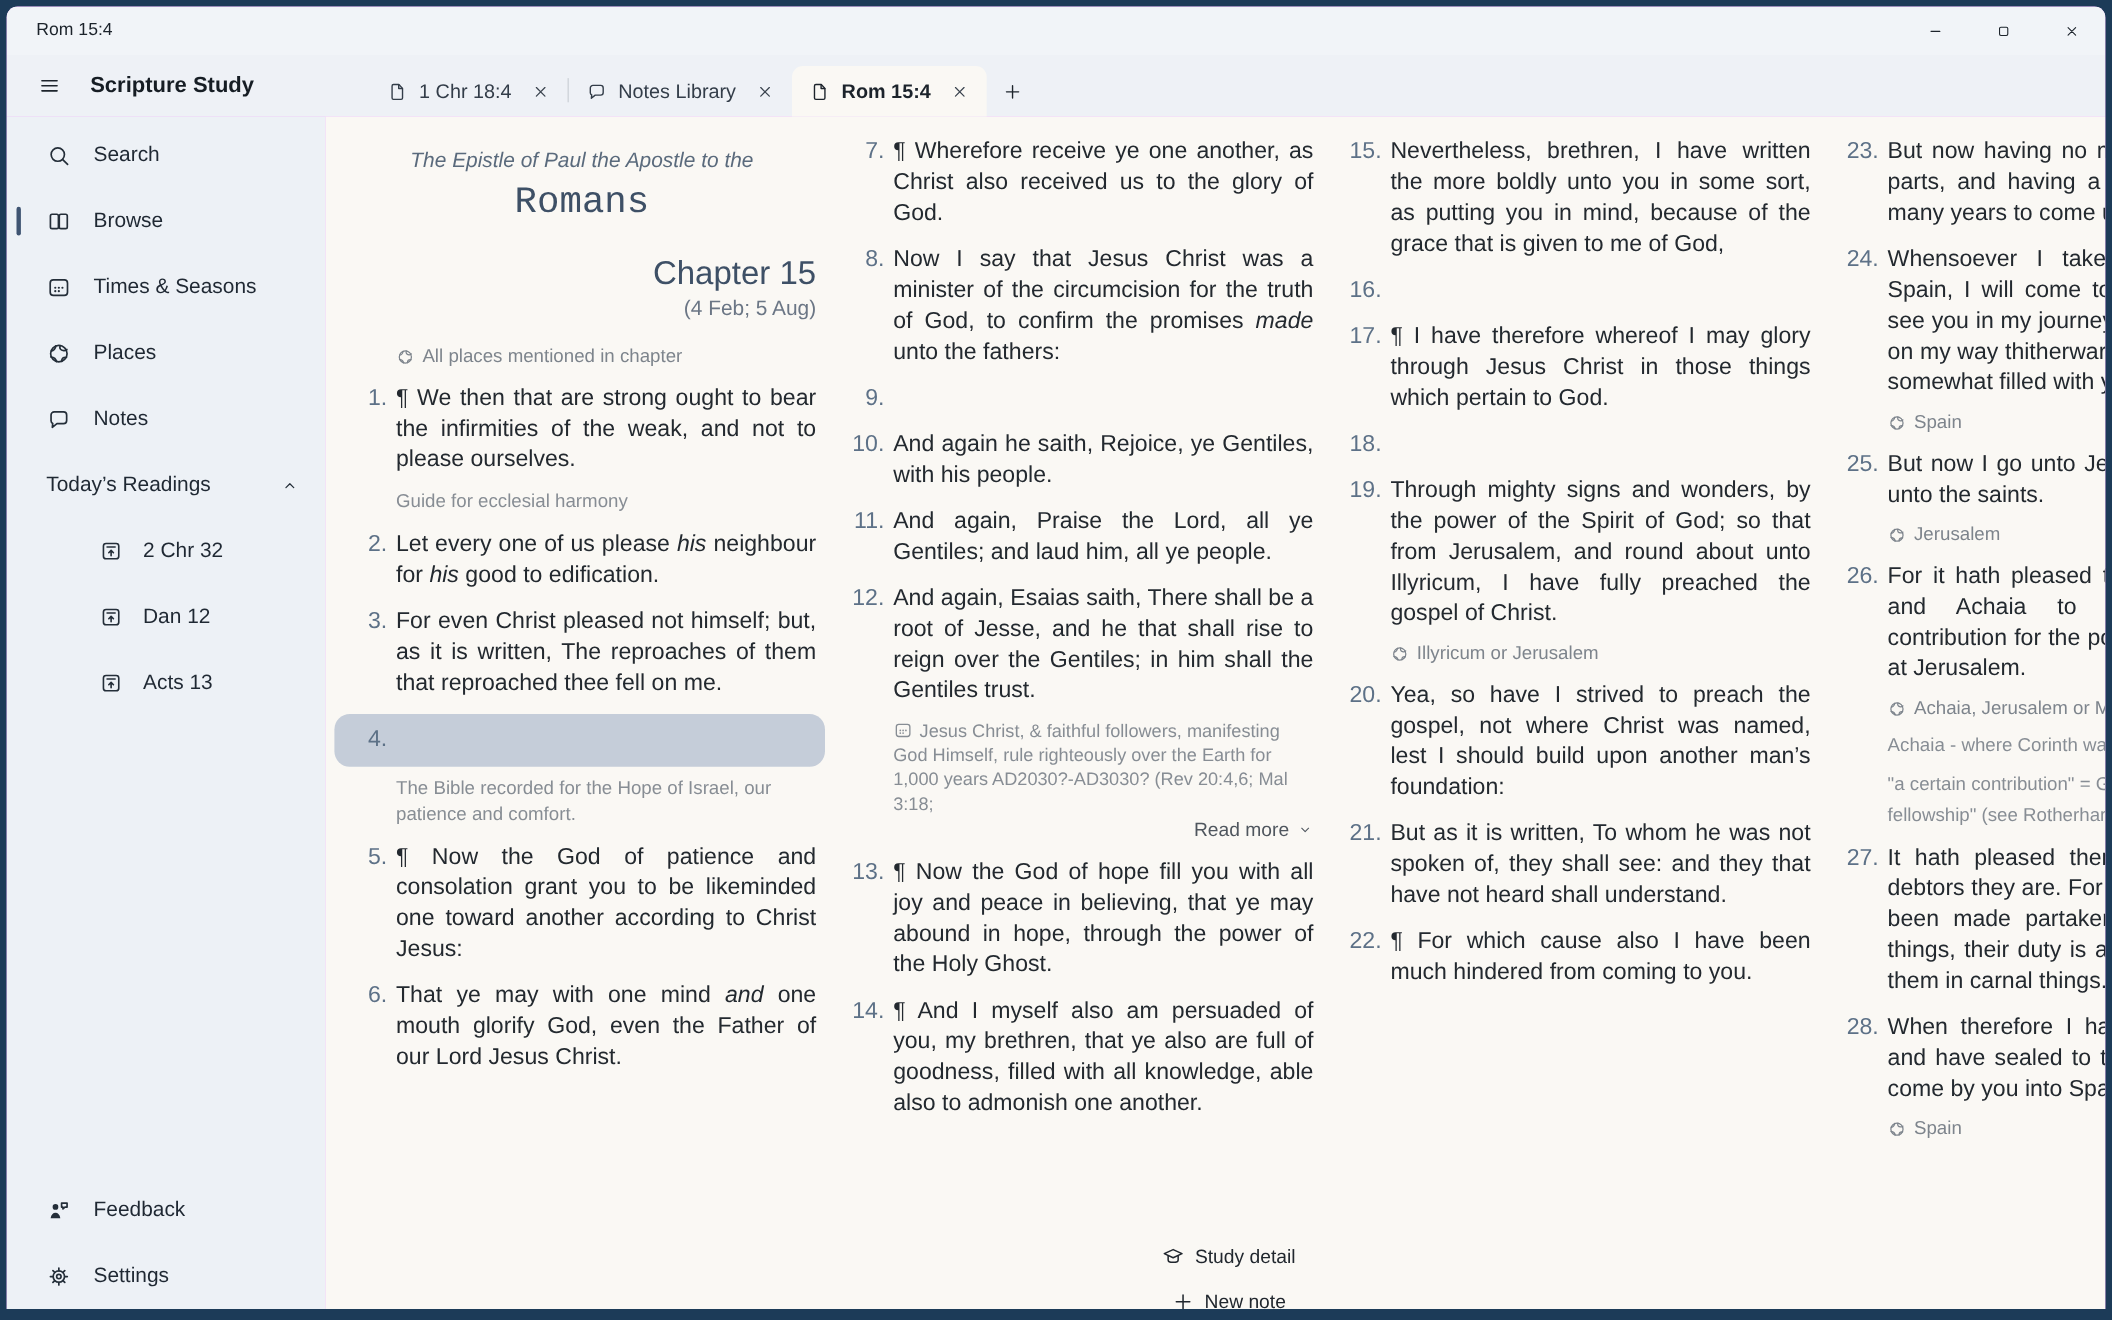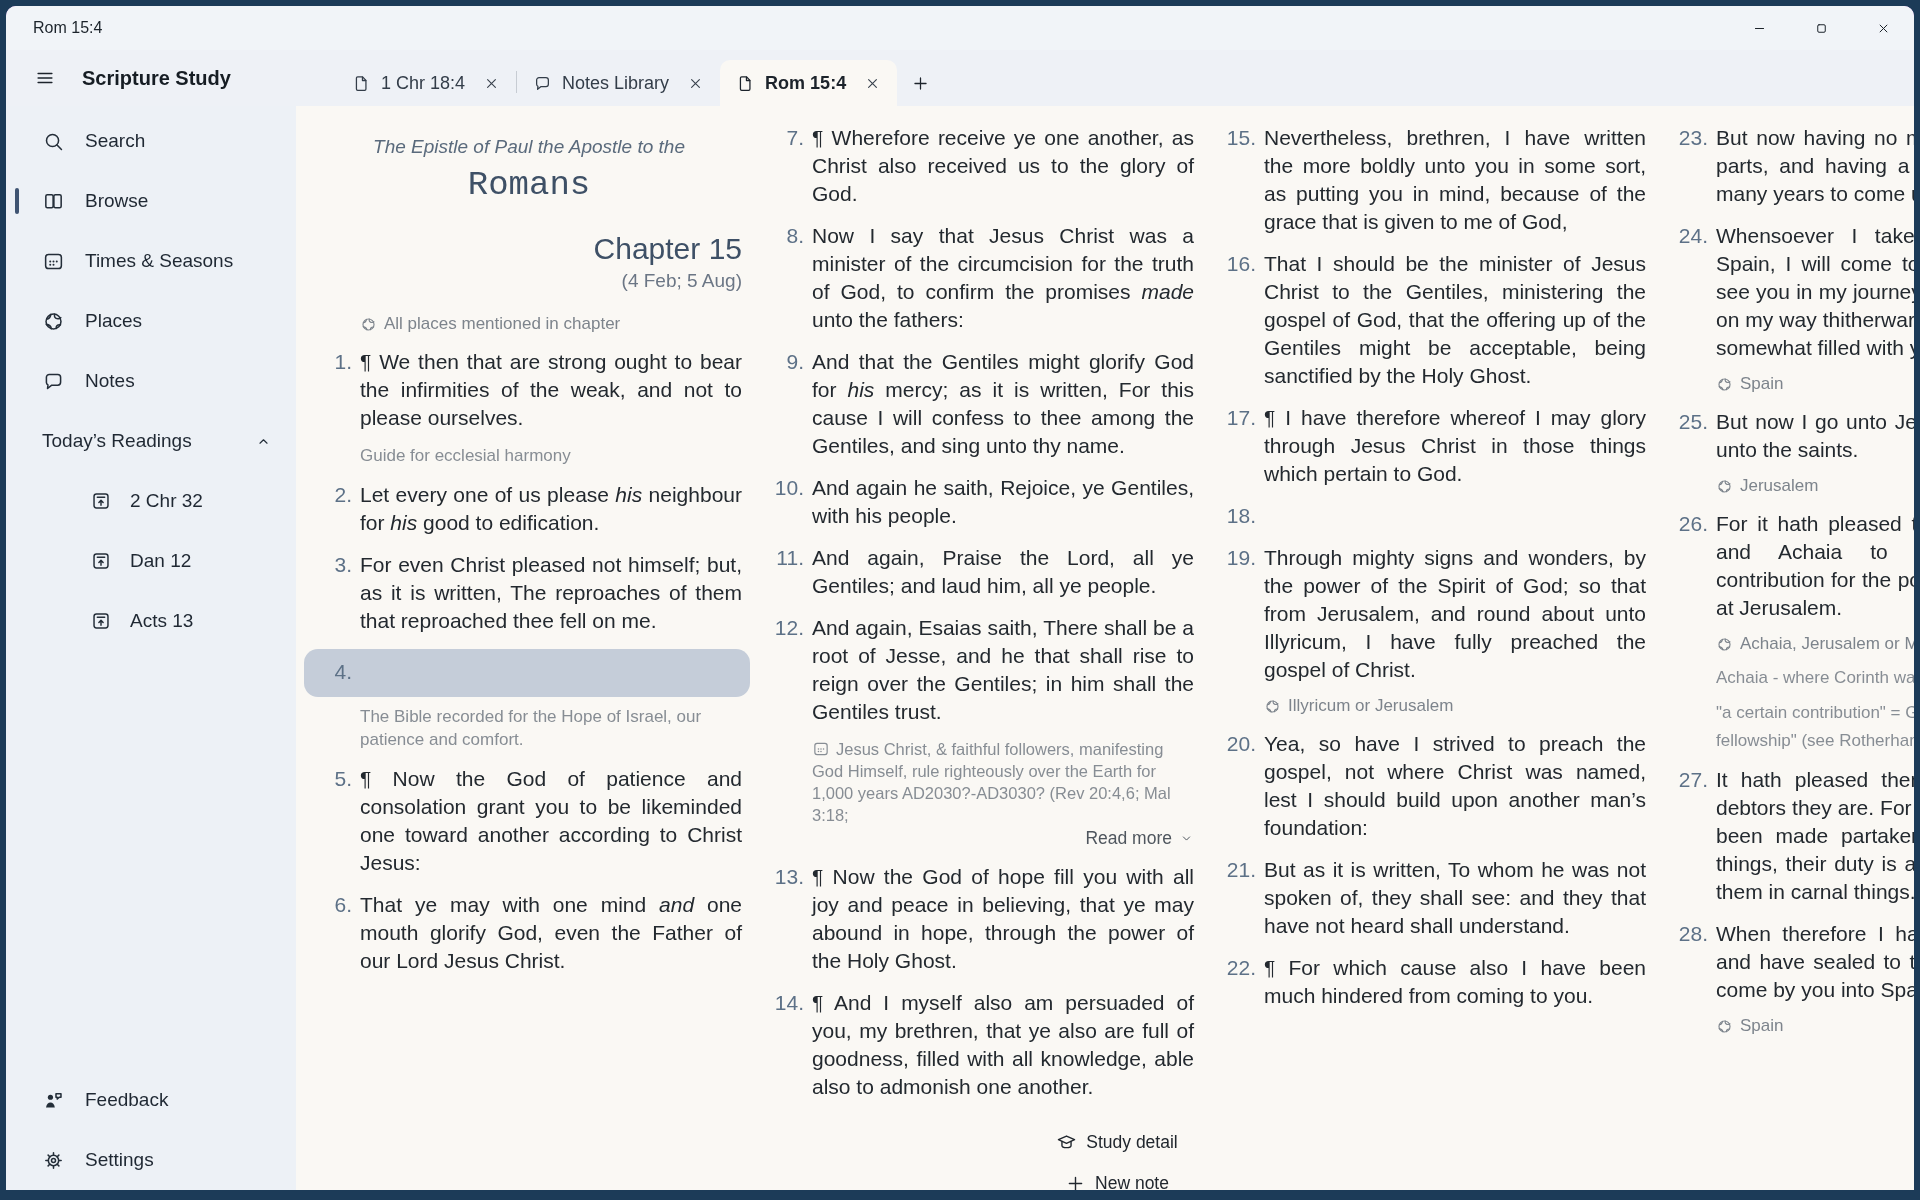--- a/index.html
+++ b/index.html
@@ -337,21 +337,20 @@
             <div class="verse">
               <span class="vnum">7.</span>
               <div class="vtext">¶ Wherefore receive ye one another, as Christ also received us to the glory of God.</div>
             </div>
             <div class="verse">
               <span class="vnum">8.</span>
               <div class="vtext">Now I say that Jesus Christ was a minister of the circumcision for the truth of God, to confirm the promises <i>made</i> unto the fathers:</div>
             </div>
             <div class="verse">
               <span class="vnum">9.</span>
-              <div class="vtext">And that the Gentiles might glorify God for <i>his</i> mercy; as it is written, For this cause I will confess to thee among the Gentiles, and sing unto thy name.</div>
             </div>
             <div class="verse">
               <span class="vnum">10.</span>
               <div class="vtext">And again he saith, Rejoice, ye Gentiles, with his people.</div>
             </div>
             <div class="verse">
               <span class="vnum">11.</span>
               <div class="vtext">And again, Praise the Lord, all ye Gentiles; and laud him, all ye people.</div>
             </div>
             <div class="verse">
@@ -385,21 +384,20 @@
               <div class="vtext">¶ And I myself also am persuaded of you, my brethren, that ye also are full of goodness, filled with all knowledge, able also to admonish one another.</div>
             </div>
           </div>
           <div class="col">
             <div class="verse">
               <span class="vnum">15.</span>
               <div class="vtext">Nevertheless, brethren, I have written the more boldly unto you in some sort, as putting you in mind, because of the grace that is given to me of God,</div>
             </div>
             <div class="verse">
               <span class="vnum">16.</span>
-              <div class="vtext">That I should be the minister of Jesus Christ to the Gentiles, ministering the gospel of God, that the offering up of the Gentiles might be acceptable, being sanctified by the Holy Ghost.</div>
             </div>
             <div class="verse">
               <span class="vnum">17.</span>
               <div class="vtext">¶ I have therefore whereof I may glory through Jesus Christ in those things which pertain to God.</div>
             </div>
             <div class="verse">
               <span class="vnum">18.</span>
             </div>
             <div class="verse">
               <span class="vnum">19.</span>

